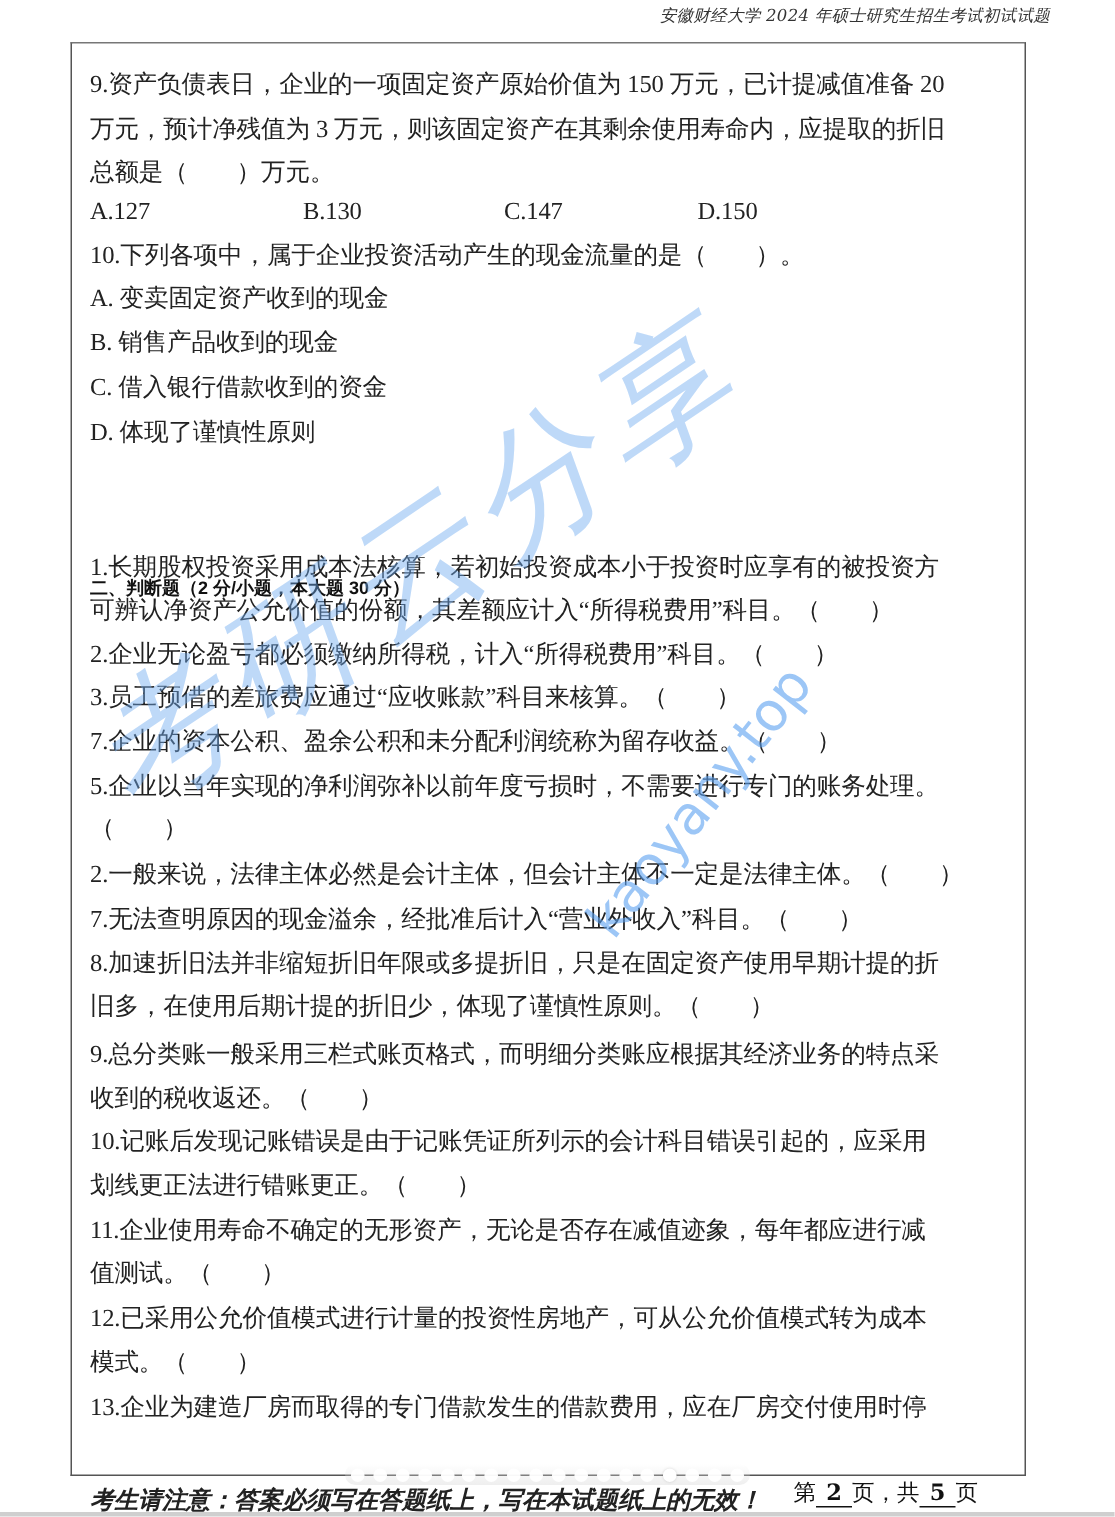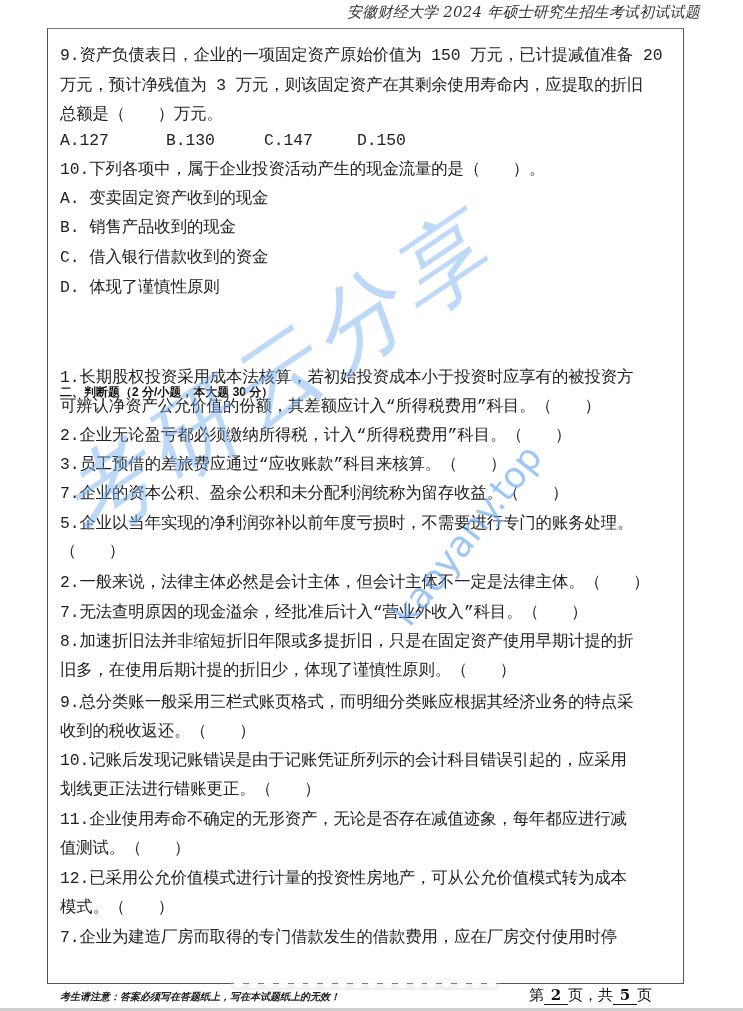--- a/index.html
+++ b/index.html
@@ -3,47 +3,47 @@
 <meta charset="utf-8">
 <style>
   html, body { margin: 0; padding: 0; }
   body {
     width: 743px; height: 1011px; position: relative; overflow: hidden;
     background: #ffffff; color: #1a1a1a;
     font-family: "DejaVu Serif", "Liberation Serif", serif;
   }
   .header-title {
     position: absolute; right: 43px; top: 3px;
-    font-size: 15px; font-style: italic; color: #333;
+    font-size: 11px; font-style: italic; color: #333;
     font-family: "DejaVu Serif", "Liberation Serif", serif;
     letter-spacing: 0.2px;
   }
   .frame {
     position: absolute; left: 47px; top: 28px; width: 637px; height: 956px;
     border: 1px solid #555; box-sizing: border-box;
     border-top: 1px solid #777;
   }
   .line {
     position: absolute; left: 60px; white-space: nowrap;
     font-size: 16.4px; line-height: 20px; color: #222;
-    font-family: Liberation Mono, monospace;
+    font-family: Liberation Serif, serif;
     letter-spacing: -0.1px;
   }
-  .options-row { display: flex; }
+  .options-row { display: flex; gap: 36px; }
   .options-row span { display: inline-block; }
   .section-title {
     position: absolute; left: 60px; white-space: nowrap;
     font-size: 12px; font-weight: bold; color: #111;
     font-family: Liberation Sans, sans-serif;
     line-height: 22px;
     margin-top: 44px;
   }
   .footer-note {
     position: absolute; left: 60px; top: 990px; white-space: nowrap;
-    font-size: 10px; font-style: italic; font-weight: bold; color: #222;
+    font-size: 16px; font-style: italic; font-weight: bold; color: #222;
     font-family: "DejaVu Sans", "Liberation Sans", sans-serif;
   }
   .footer-page {
     position: absolute; left: 529px; top: 986px; white-space: nowrap;
     font-size: 15px; color: #111;
     font-family: "DejaVu Serif", "Liberation Serif", serif;
   }
   .footer-page .num {
     display: inline-block; min-width: 24px; text-align: center;
     border-bottom: 1.5px solid #111; font-weight: bold; line-height: 18px;
@@ -115,21 +115,21 @@
 <div class="line" style="top:632px">8.加速折旧法并非缩短折旧年限或多提折旧，只是在固定资产使用早期计提的折</div>
 <div class="line" style="top:661px">旧多，在使用后期计提的折旧少，体现了谨慎性原则。（　　）</div>
 <div class="line" style="top:693px">9.总分类账一般采用三栏式账页格式，而明细分类账应根据其经济业务的特点采</div>
 <div class="line" style="top:722px">收到的税收返还。（　　）</div>
 <div class="line" style="top:751px">10.记账后发现记账错误是由于记账凭证所列示的会计科目错误引起的，应采用</div>
 <div class="line" style="top:780px">划线更正法进行错账更正。（　　）</div>
 <div class="line" style="top:810px">11.企业使用寿命不确定的无形资产，无论是否存在减值迹象，每年都应进行减</div>
 <div class="line" style="top:839px">值测试。（　　）</div>
 <div class="line" style="top:869px">12.已采用公允价值模式进行计量的投资性房地产，可从公允价值模式转为成本</div>
 <div class="line" style="top:898px">模式。（　　）</div>
-<div class="line" style="top:928px">7.企业为建造厂房而取得的专门借款发生的借款费用，应在厂房交付使用时停</div>
+<div class="line" style="top:928px">13.企业为建造厂房而取得的专门借款发生的借款费用，应在厂房交付使用时停</div>
 
 <div class="wm-cn">考研云分享</div>
 <div class="wm-url">kaoyany.top</div>
 
 <div class="pager" id="pager">
     <span class="dot"></span>
     <span class="dot"></span>
     <span class="dot"></span>
     <span class="dot"></span>
     <span class="dot"></span>

